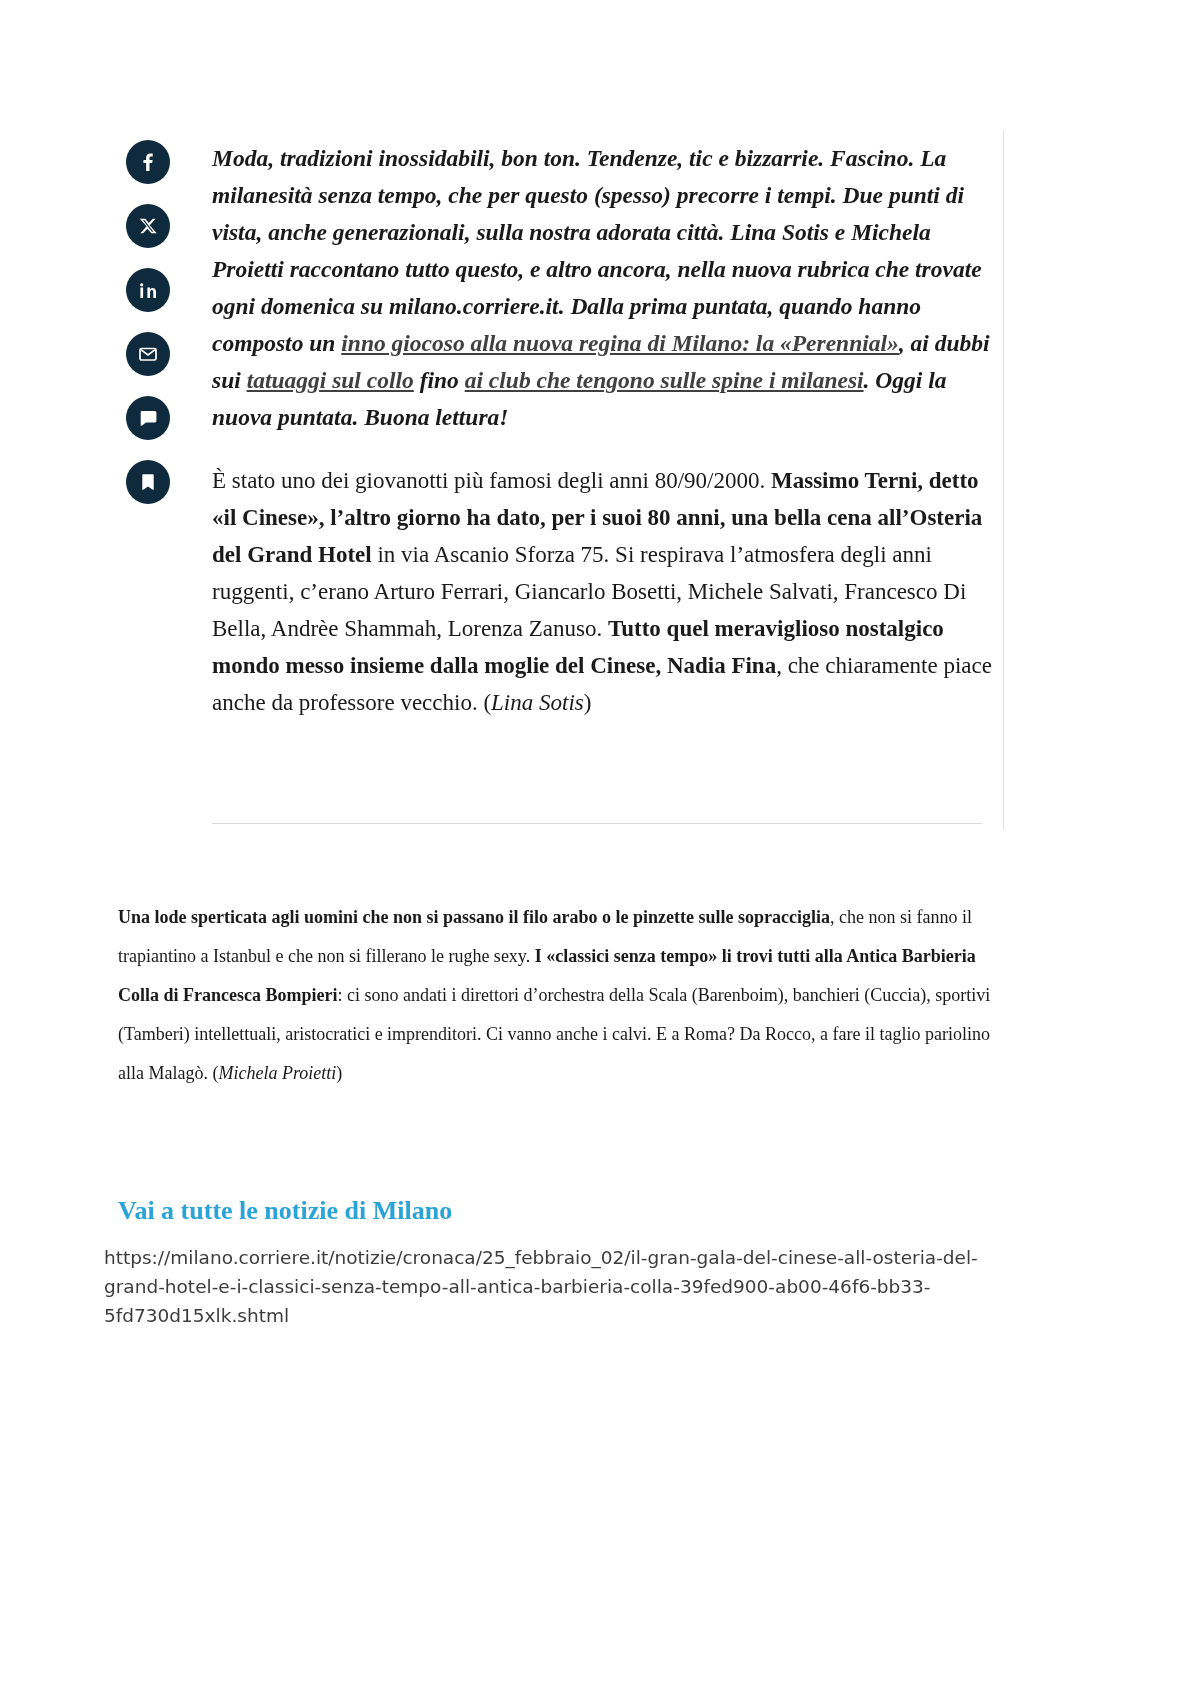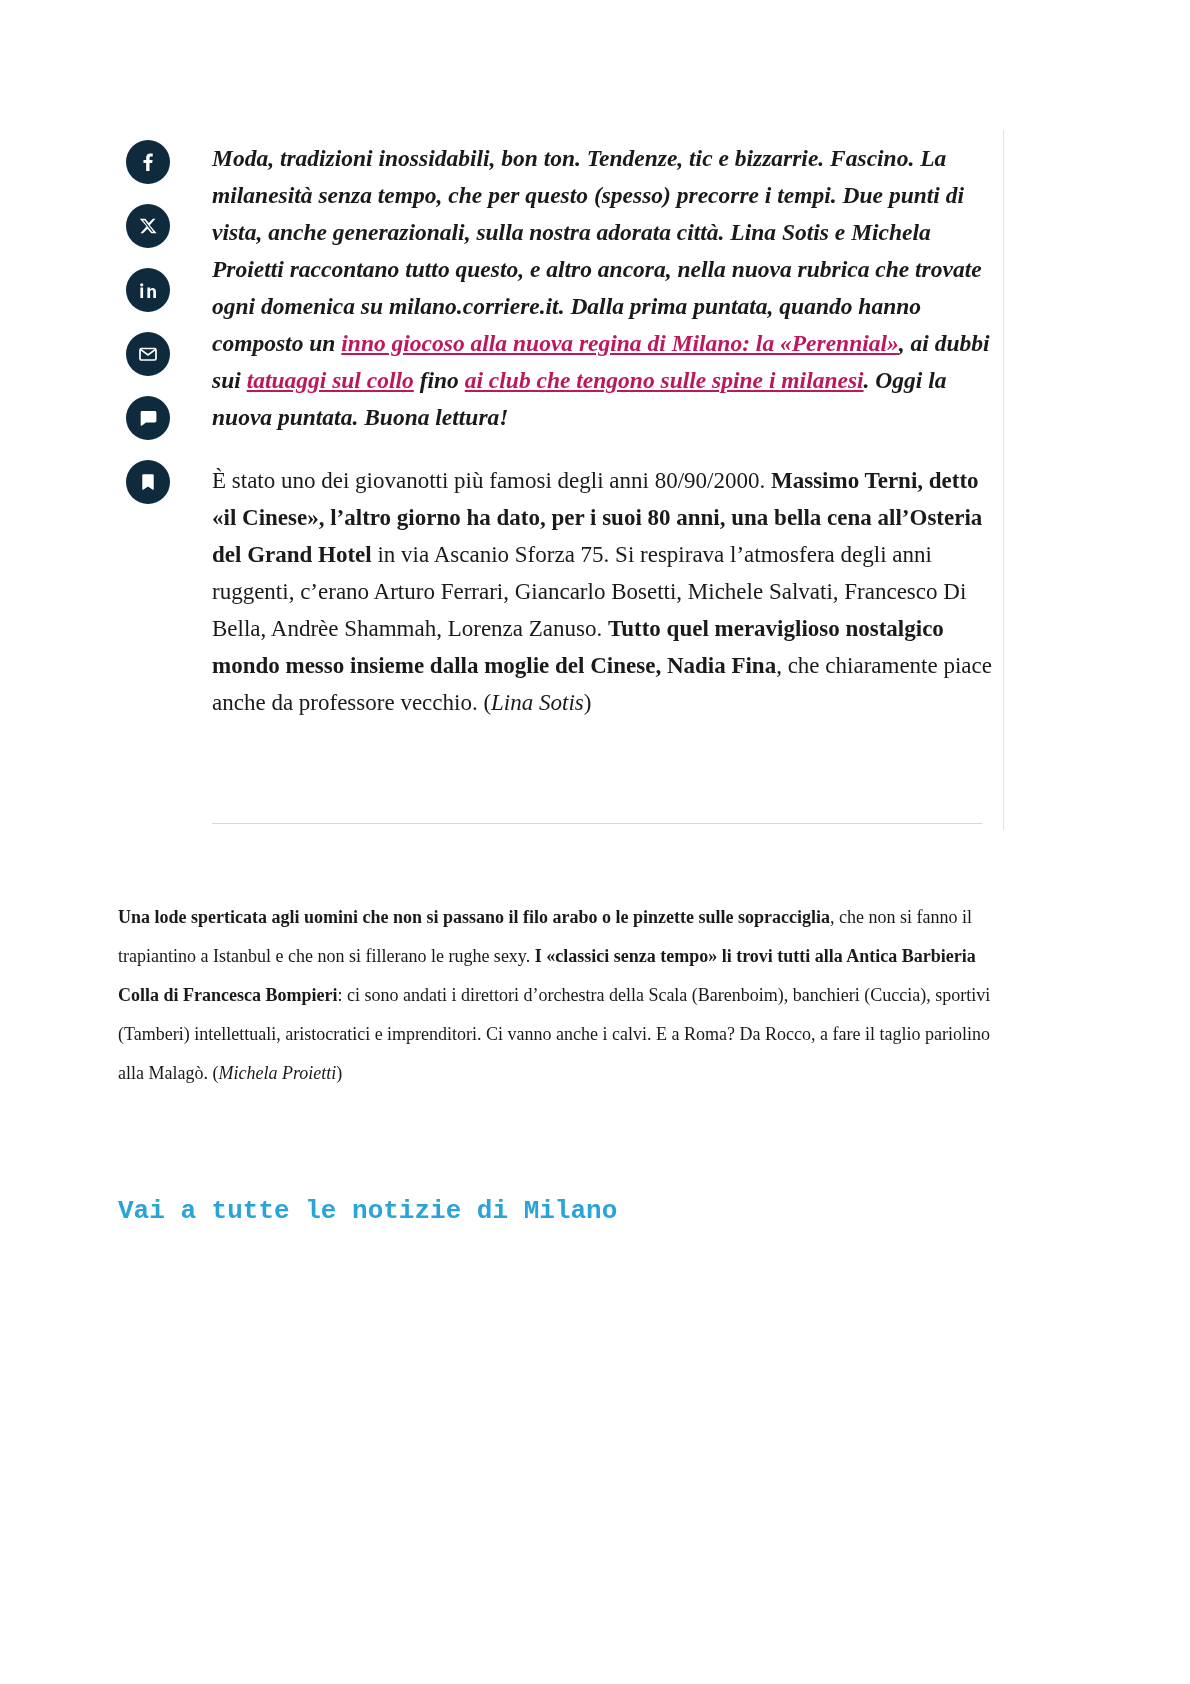--- a/index.html
+++ b/index.html
@@ -56,21 +56,21 @@
   .intro {
     font-family: "Liberation Serif", serif;
     font-style: italic;
     font-weight: bold;
     font-size: 23.5px;
     line-height: 37px;
     color: #1a1a1a;
     margin: 0;
   }
   .intro a {
-    color: #be185d;
+    color: #404040;
     text-decoration: underline;
     font-style: italic;
     font-weight: bold;
   }
 
   .body-par {
     font-family: "Liberation Serif", serif;
     font-size: 23px;
     line-height: 37px;
     color: #1a1a1a;
@@ -108,21 +108,21 @@
     color: #1a1a1a;
   }
   .second-block b { font-weight: bold; }
   .second-block i { font-style: italic; }
 
   .cta {
     position: absolute;
     left: 118px;
     top: 1196px;
     width: 700px;
-    font-family: Liberation Mono, monospace;
+    font-family: Liberation Serif, serif;
     font-weight: bold;
     font-size: 26px;
     line-height: 30px;
     color: #2aa3d6;
     cursor: pointer;
     overflow: hidden;
     height: 26px;
   }
 
   .url {
@@ -204,14 +204,15 @@
     <p class="body-par"><span>È stato uno dei giovanotti più famosi degli anni 80/90/2000. </span><b>Massimo Terni, detto «il Cinese», l’altro giorno ha dato, per i suoi 80 anni, una bella cena all’Osteria del Grand Hotel</b><span> in via Ascanio Sforza 75. Si respirava l’atmosfera degli anni ruggenti, c’erano Arturo Ferrari, Giancarlo Bosetti, Michele Salvati, Francesco Di Bella, Andrèe Shammah, Lorenza Zanuso. </span><b>Tutto quel meraviglioso nostalgico mondo messo insieme dalla moglie del Cinese, Nadia Fina</b><span>, che chiaramente piace anche da professore vecchio. (</span><i>Lina Sotis</i><span>)</span></p>
 
   </div>
 
   <div class="rule"></div>
 
   <p class="second-block"><b>Una lode sperticata agli uomini che non si passano il filo arabo o le pinzette sulle sopracciglia</b><span>, che non si fanno il trapiantino a Istanbul e che non si fillerano le rughe sexy. </span><b>I «classici senza tempo» li trovi tutti alla Antica Barbieria Colla di Francesca Bompieri</b><span>: ci sono andati i direttori d’orchestra della Scala (Barenboim), banchieri (Cuccia), sportivi (Tamberi) intellettuali, aristocratici e imprenditori. Ci vanno anche i calvi. E a Roma? Da Rocco, a fare il taglio pariolino alla Malagò. (</span><i>Michela Proietti</i><span>)</span></p>
 
   <div class="cta">Vai a tutte le notizie di Milano</div>
 
+  <div class="url">https://milano.corriere.it/notizie/cronaca/25_febbraio_02/il-gran-gala-del-cinese-all-osteria-del-grand-hotel-e-i-classici-senza-tempo-all-antica-barbieria-colla-39fed900-ab00-46f6-bb33-5fd730d15xlk.shtml</div>
 
 </div>
 
 </body></html>

